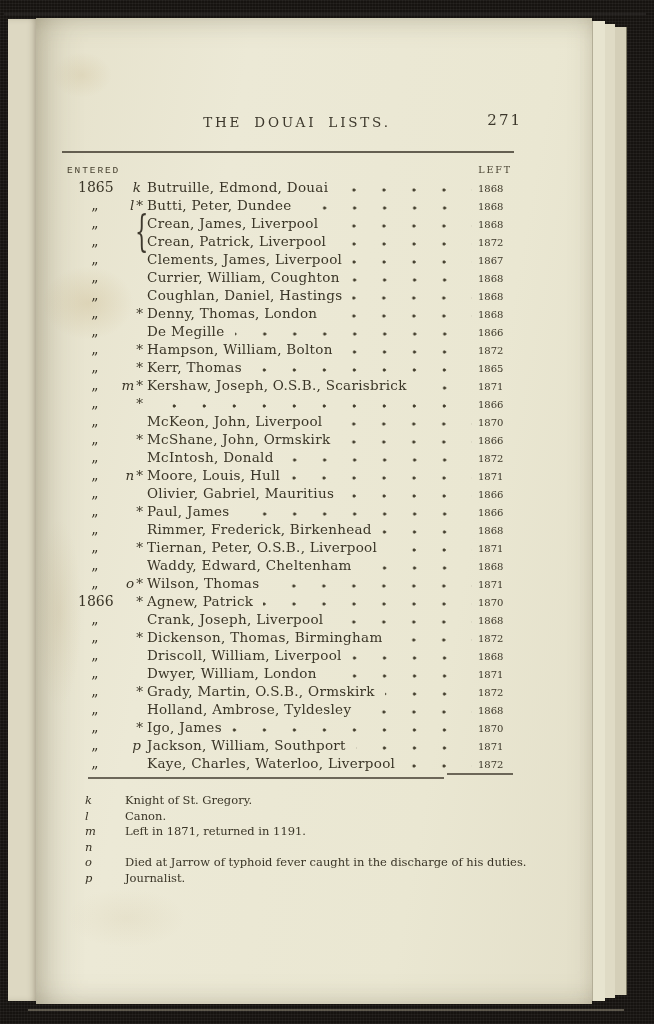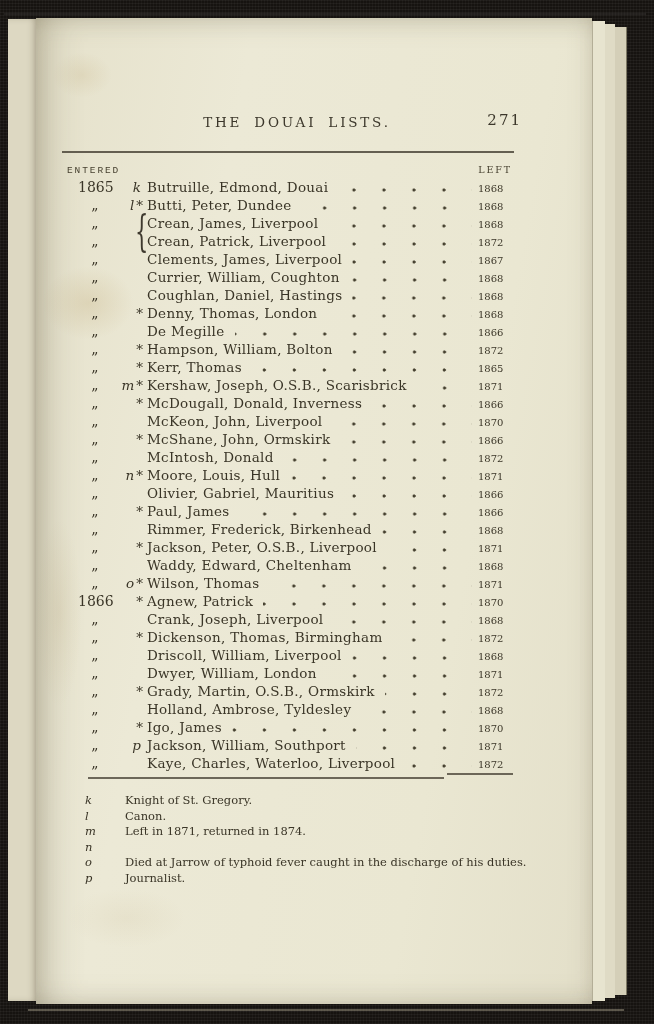--- a/index.html
+++ b/index.html
@@ -200,21 +200,20 @@
     <span class="col-entered">„</span>
     <span class="col-prefix"><span class="prefix-letter">m</span><span class="prefix-star">*</span></span>
     <span class="col-name">Kershaw, Joseph, O.S.B., Scarisbrick</span>
     <span class="leader"></span>
     <span class="col-left">1871</span>
   </div>
 
   <div class="row">
     <span class="col-entered">„</span>
     <span class="col-prefix"><span class="prefix-letter"></span><span class="prefix-star">*</span></span>
-    <span class="col-name">McDougall, Donald, Inverness</span>
     <span class="leader"></span>
     <span class="col-left">1866</span>
   </div>
 
   <div class="row">
     <span class="col-entered">„</span>
     <span class="col-prefix"><span class="prefix-letter"></span><span class="prefix-star"></span></span>
     <span class="col-name">McKeon, John, Liverpool</span>
     <span class="leader"></span>
     <span class="col-left">1870</span>
@@ -264,21 +263,21 @@
     <span class="col-entered">„</span>
     <span class="col-prefix"><span class="prefix-letter"></span><span class="prefix-star"></span></span>
     <span class="col-name">Rimmer, Frederick, Birkenhead</span>
     <span class="leader"></span>
     <span class="col-left">1868</span>
   </div>
 
   <div class="row">
     <span class="col-entered">„</span>
     <span class="col-prefix"><span class="prefix-letter"></span><span class="prefix-star">*</span></span>
-    <span class="col-name">Jackson, Peter, O.S.B., Liverpool</span>
+    <span class="col-name">Tiernan, Peter, O.S.B., Liverpool</span>
     <span class="leader"></span>
     <span class="col-left">1871</span>
   </div>
 
   <div class="row">
     <span class="col-entered">„</span>
     <span class="col-prefix"><span class="prefix-letter"></span><span class="prefix-star"></span></span>
     <span class="col-name">Waddy, Edward, Cheltenham</span>
     <span class="leader"></span>
     <span class="col-left">1868</span>
@@ -382,21 +381,21 @@
     <span class="fn-text">Knight of St. Gregory.</span>
   </div>
 
   <div class="fn">
     <span class="fn-mark">l</span>
     <span class="fn-text">Canon.</span>
   </div>
 
   <div class="fn">
     <span class="fn-mark">m</span>
-    <span class="fn-text">Left in 1871, returned in 1874.</span>
+    <span class="fn-text">Left in 1871, returned in 1191.</span>
   </div>
 
   <div class="fn">
     <span class="fn-mark">n</span>
   </div>
 
   <div class="fn">
     <span class="fn-mark">o</span>
     <span class="fn-text">Died at Jarrow of typhoid fever caught in the discharge of his duties.</span>
   </div>

